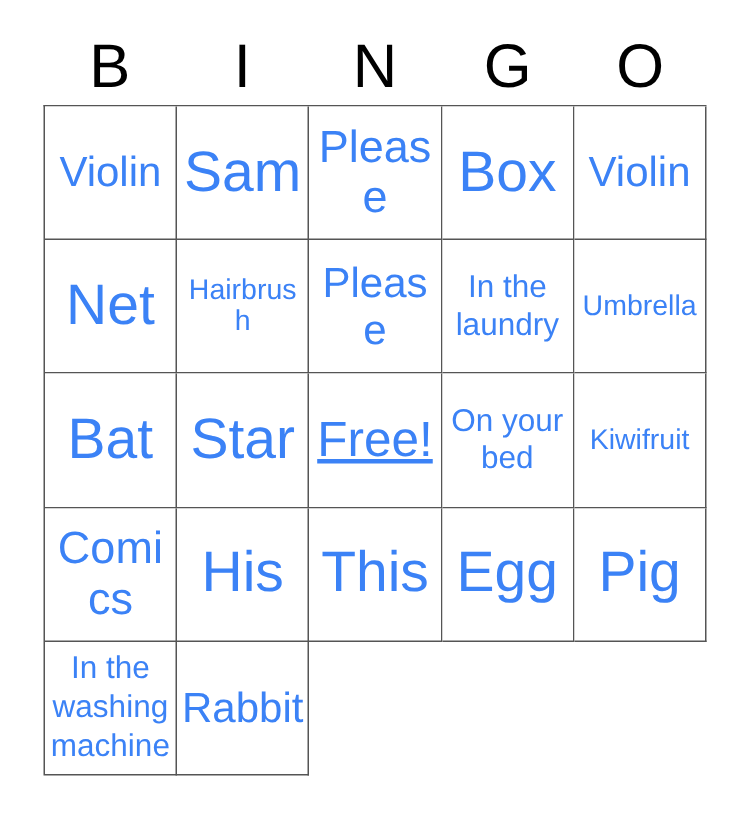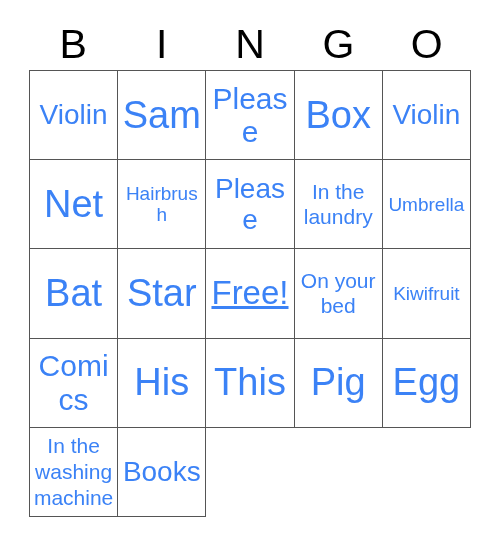--- a/index.html
+++ b/index.html
@@ -158,26 +158,26 @@
         <span class="cell-text fs-sm">Comics</span>
       </div>
     <div class="bingo-cell">
         <span class="cell-text fs-xl">His</span>
       </div>
     <div class="bingo-cell">
         <span class="cell-text fs-xl">This</span>
       </div>
 
     <div class="bingo-cell">
-        <span class="cell-text fs-xl">Pig</span>
+        <span class="cell-text fs-xl">Egg</span>
       </div>
     <div class="bingo-cell">
-        <span class="cell-text fs-xl">Egg</span>
+        <span class="cell-text fs-xl">Pig</span>
       </div>
     <div class="bingo-cell">
         <span class="cell-text fs-wrap">In the washing machine</span>
       </div>
     <div class="bingo-cell">
-        <span class="cell-text fs-md">Books</span>
+        <span class="cell-text fs-md">Rabbit</span>
       </div>
   </div>
 
 </div>
 
 </body></html>

